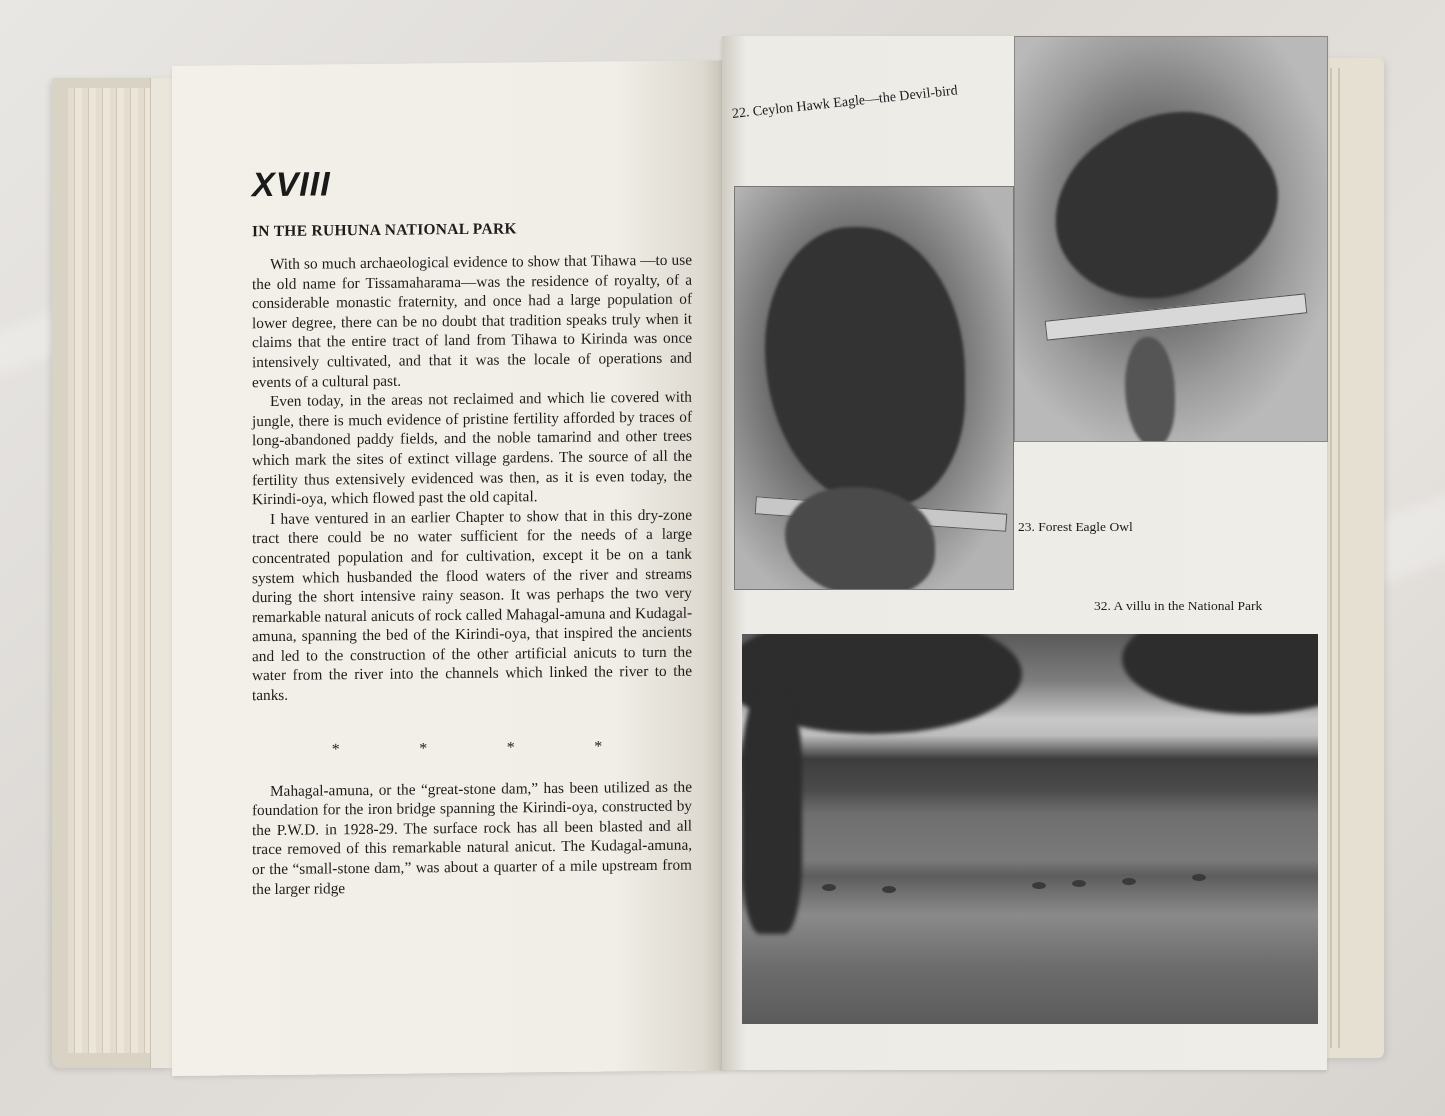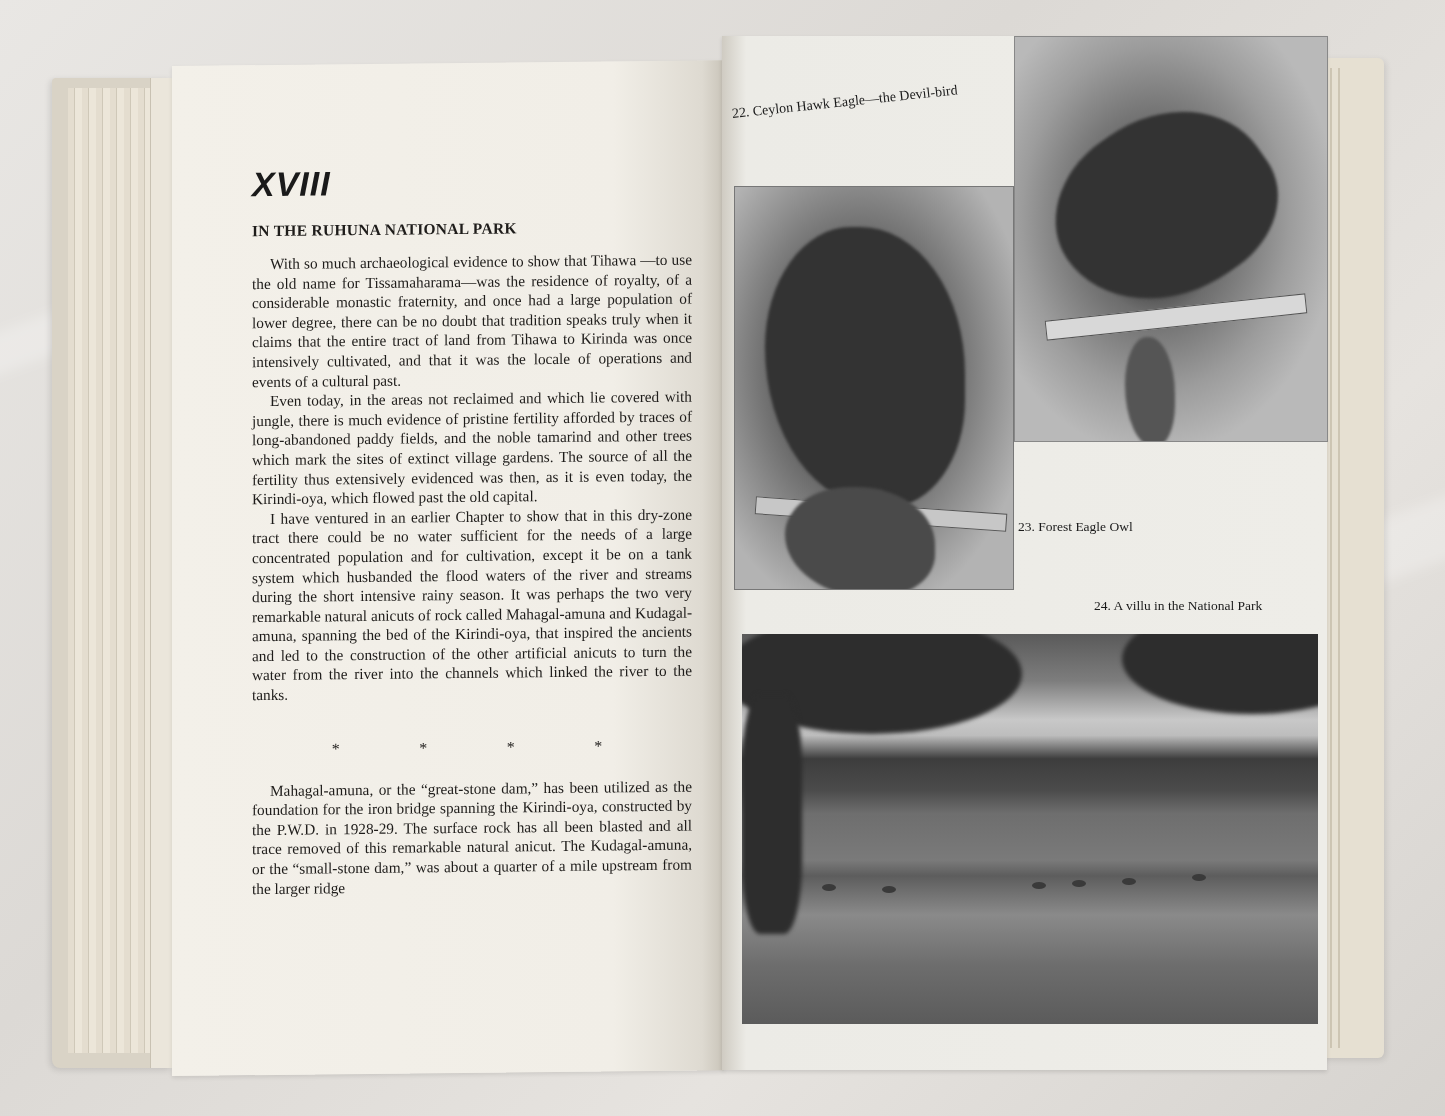--- a/index.html
+++ b/index.html
@@ -98,21 +98,21 @@
     <div class="bird-shape" style="left:110px;top:300px;width:50px;height:110px;background:#555;"></div>
   </div>
 
   <div class="photo photo-23">
     <div class="bird-shape" style="left:30px;top:40px;width:200px;height:280px;"></div>
     <div class="bar-ruler"></div>
     <div class="bird-shape" style="left:50px;top:300px;width:150px;height:110px;background:#4a4a4a;"></div>
   </div>
   <div class="caption" style="left:296px;top:472px;margin-top:11px;">23. Forest Eagle Owl</div>
 
-  <div class="caption" style="left:372px;top:562px;">24. A villu in the National Park</div>
+  <div class="caption" style="left:372px;top:562px;">32. A villu in the National Park</div>
 
   <div class="photo photo-24">
     <div class="tree-canopy" style="left:-20px;top:-20px;width:300px;height:120px;"></div>
     <div class="tree-canopy" style="left:380px;top:-30px;width:260px;height:110px;"></div>
     <div class="tree-canopy" style="left:0px;top:60px;width:60px;height:240px;border-radius:30%;"></div>
     <div class="deer" style="left:80px;top:250px;"></div>
     <div class="deer" style="left:140px;top:252px;"></div>
     <div class="deer" style="left:290px;top:248px;"></div>
     <div class="deer" style="left:330px;top:246px;"></div>
     <div class="deer" style="left:380px;top:244px;"></div>

